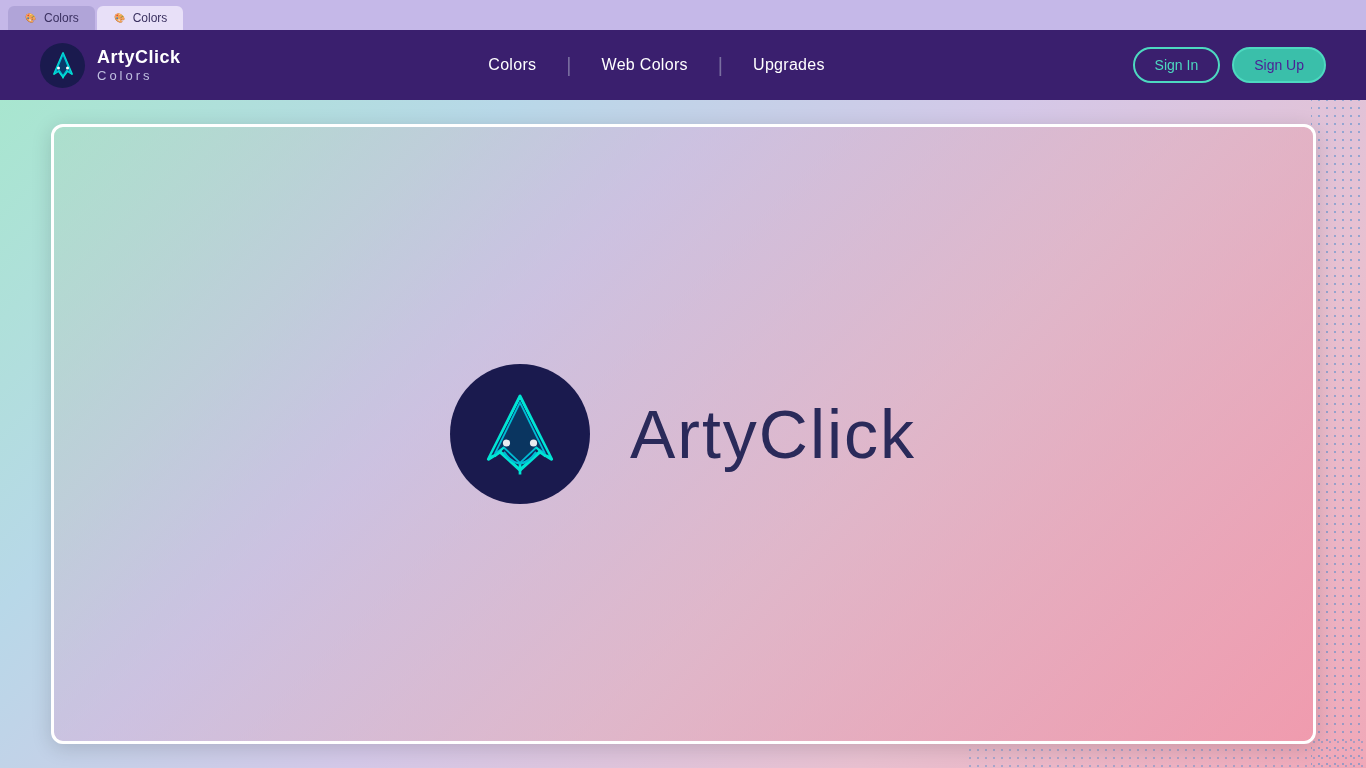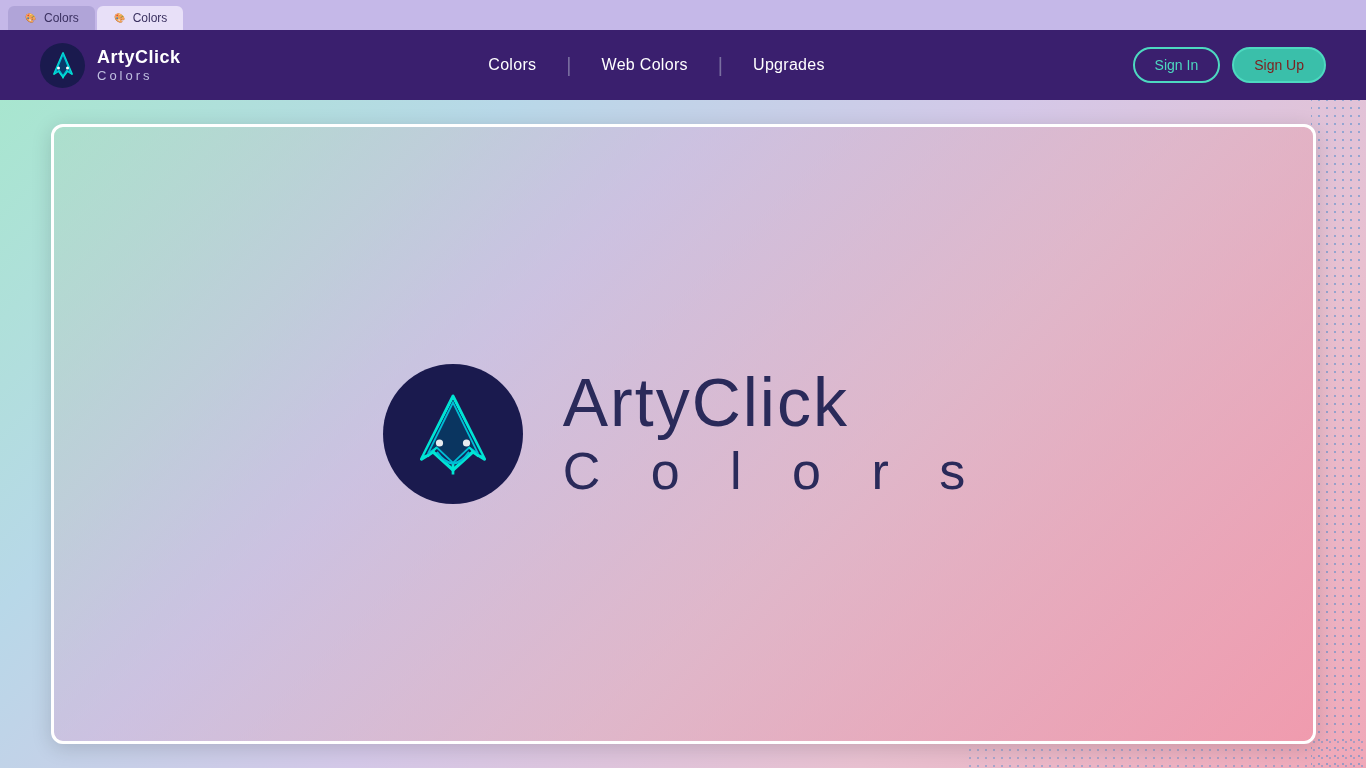--- a/index.html
+++ b/index.html
@@ -126,21 +126,21 @@
       background: transparent;
       color: #4dd9c0;
       border-radius: 20px;
       font-size: 14px;
       cursor: pointer;
     }
     .btn-signup {
       padding: 8px 20px;
       border: 2px solid #4dd9c0;
       background: #3abfaa;
-      color: #7f1d1d;
+      color: #4c1d95;
       border-radius: 20px;
       font-size: 14px;
       cursor: pointer;
       font-weight: 500;
     }
 
     
     .main-content {
       width: 1366px;
       height: calc(768px - 30px - 70px);
@@ -309,17 +309,16 @@
           <line x1="68" y1="65" x2="78" y2="75" stroke="#00e5d4" stroke-width="2"></line>
 
           <circle cx="35" cy="60" r="4" fill="white" opacity="0.9"></circle>
           <circle cx="65" cy="60" r="4" fill="white" opacity="0.9"></circle>
 
           <path d="M32 70 Q50 95 68 70" fill="none" stroke="#00bcd4" stroke-width="2.5"></path>
         </svg>
       </div>
       <div class="logo-text-block">
         <span class="logo-title">ArtyClick</span>
-        <span class="logo-subtitle">C o l o r s</span>
       </div>
     </div>
   </div>
 </div>
 
 </body></html>

